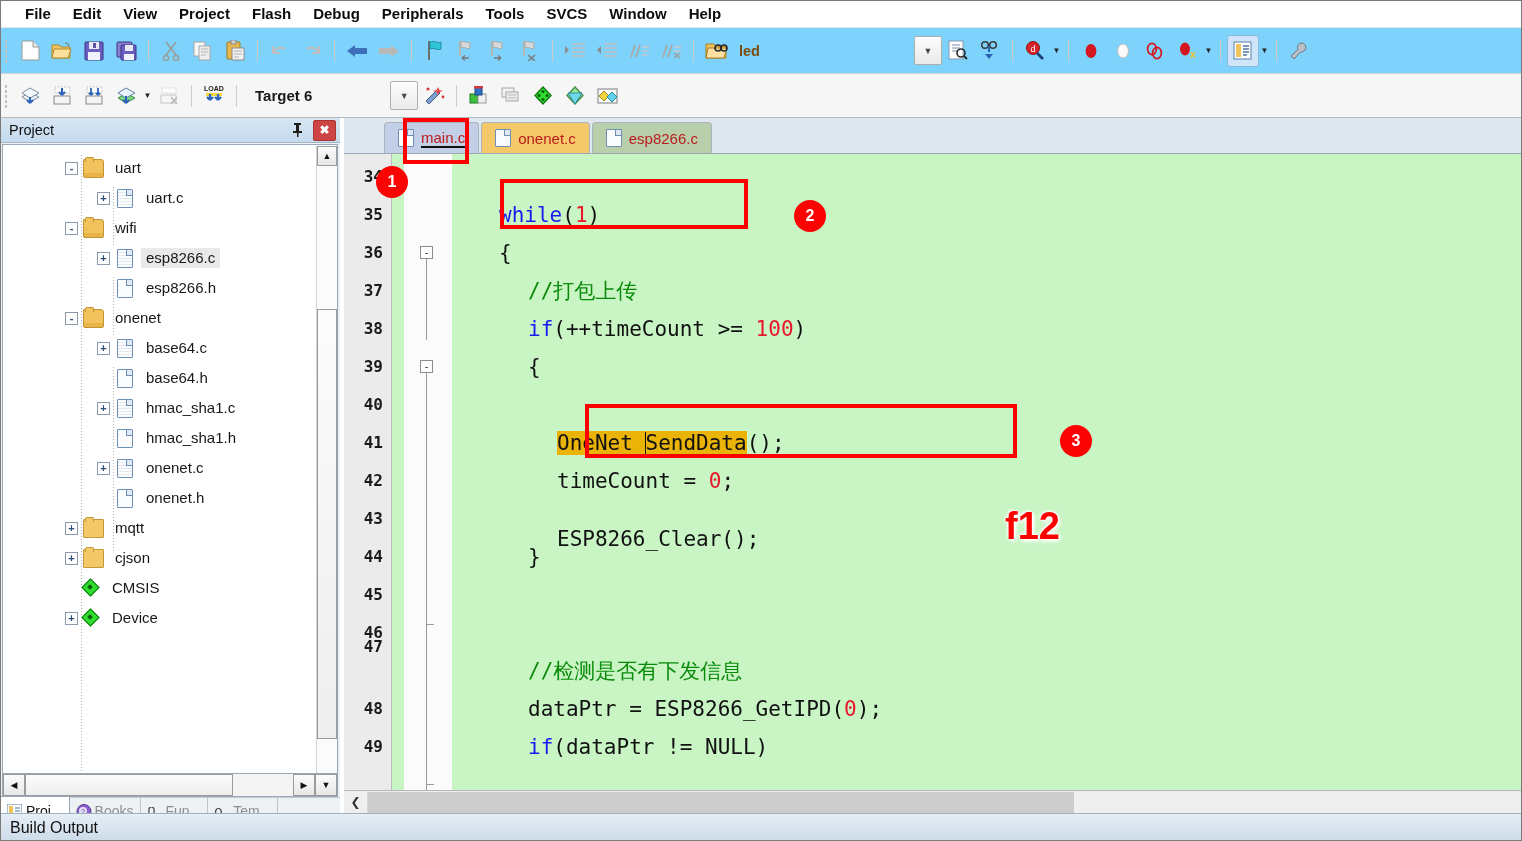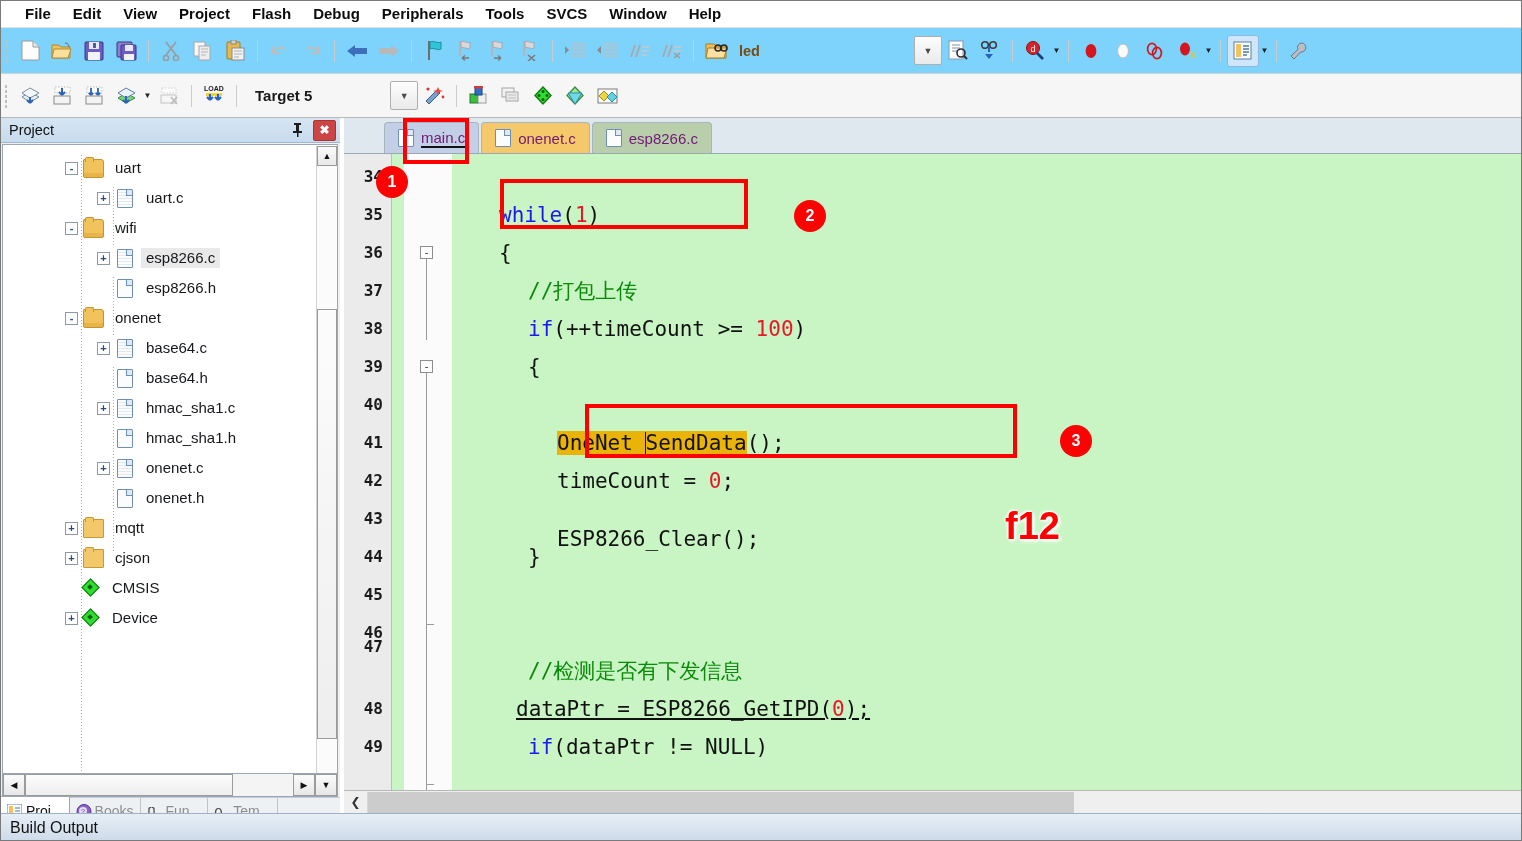--- a/index.html
+++ b/index.html
@@ -223,21 +223,21 @@
   }
   .tabstrip{
     position:absolute;left:0;top:0;width:1178px;height:36px;
     background:#dfe7ef;box-sizing:border-box;
     border-bottom:1px solid #9aa7b4;
     display:flex;align-items:flex-end;
   }
   .etab{
     height:31px;margin-right:2px;
     display:flex;align-items:center;gap:7px;padding:0 13px;
-    font-size:15px;color:#701a75;cursor:default;white-space:nowrap;
+    font-size:15px;color:#b91c1c;cursor:default;white-space:nowrap;
     border:1px solid #a9b4bf;border-bottom:none;
     border-radius:4px 4px 0 0;box-sizing:border-box;
   }
   .etab-ico{width:14px;height:16px;flex:none;position:relative;
     background:#fbfcfe;border:1px solid #6e8fb5;border-radius:1px;}
   .etab-ico:after{content:"";position:absolute;right:0;top:0;width:5px;height:5px;
     background:#dfe8f3;border-left:1px solid #6e8fb5;border-bottom:1px solid #6e8fb5;}
   .etab.active .etab-text{border-bottom:2px solid #111;}
 
   .codepane{
@@ -619,21 +619,21 @@
     <div class="tb-btn">
       <svg width="24" height="24" viewBox="0 0 24 24">
           <text x="12" y="7" font-size="7" fill="#1a1a1a" text-anchor="middle" font-family="Liberation Sans" font-weight="bold">LOAD</text>
           <rect x="4" y="9" width="16" height="3" fill="#f2d53c"></rect>
           <path d="M8 10v6m0 0l-3-3m3 3l3-3M16 10v6m0 0l-3-3m3 3l3-3" stroke="#2b63b8" stroke-width="2.2" fill="none"></path>
         </svg>
     </div>
 
     <div class="tb-sep"></div>
 
-    <div class="tb-target">Target 5</div>
+    <div class="tb-target">Target 6</div>
 
     <div class="combo">▼</div>
 
     <div class="tb-btn">
       <svg width="23" height="21" viewBox="0 0 23 21">
           <path d="M3 19l11-11 3 3L6 22z" fill="#7aa0cf" stroke="#3f5f8a" transform="translate(0,-3)"></path>
           <path d="M15 2l1.5 3L20 6l-3.5 1L15 10l-1.5-3L10 6l3.5-1z" fill="#e84b4b"></path>
           <circle cx="5" cy="4" r="1.6" fill="#d23c3c"></circle>
           <circle cx="20" cy="12" r="1.4" fill="#d23c3c"></circle>
         </svg>
@@ -881,21 +881,21 @@
           <div class="cline" style="top: 156px; left: 76px;"><span class="kw">if</span><span>(++timeCount &gt;= </span><span class="num">100</span><span>)</span></div>
           <div class="cline" style="top: 194px; left: 76px;"><span>{</span></div>
           <div class="cline" style="top: 232px; left: 18px;"></div>
           <div class="cline" style="top: 270px; left: 105px;"><span class="hl">OneNet_</span><span class="caret"></span><span class="hl">SendData</span><span>();</span></div>
           <div class="cline" style="top: 308px; left: 105px;"><span>timeCount = </span><span class="num">0</span><span>;</span></div>
           <div class="cline" style="top: 346px; left: 105px; margin-top: 20px;"><span>ESP8266_Clear();</span></div>
           <div class="cline" style="top: 384px; left: 76px;"><span>}</span></div>
           <div class="cline" style="top: 422px; left: 18px;"></div>
           <div class="cline" style="top: 460px; left: 18px;"></div>
           <div class="cline" style="top: 498px; left: 76px;"><span class="cmt">//检测是否有下发信息</span></div>
-          <div class="cline" style="top: 536px; left: 64px; text-decoration: underline;"><span>dataPtr = ESP8266_GetIPD(</span><span class="num">0</span><span>);</span></div>
+          <div class="cline" style="top: 536px; left: 76px;"><span>dataPtr = ESP8266_GetIPD(</span><span class="num">0</span><span>);</span></div>
           <div class="cline" style="top: 574px; left: 76px;"><span class="kw">if</span><span>(dataPtr != NULL)</span></div>
         </div>
     </div>
 
     <div class="ehsb">
       <div class="ehsb-btn">❮</div>
       <div class="ehsb-thumb" style="width:706px;"></div>
       <div class="ehsb-track"></div>
     </div>
   </div>

